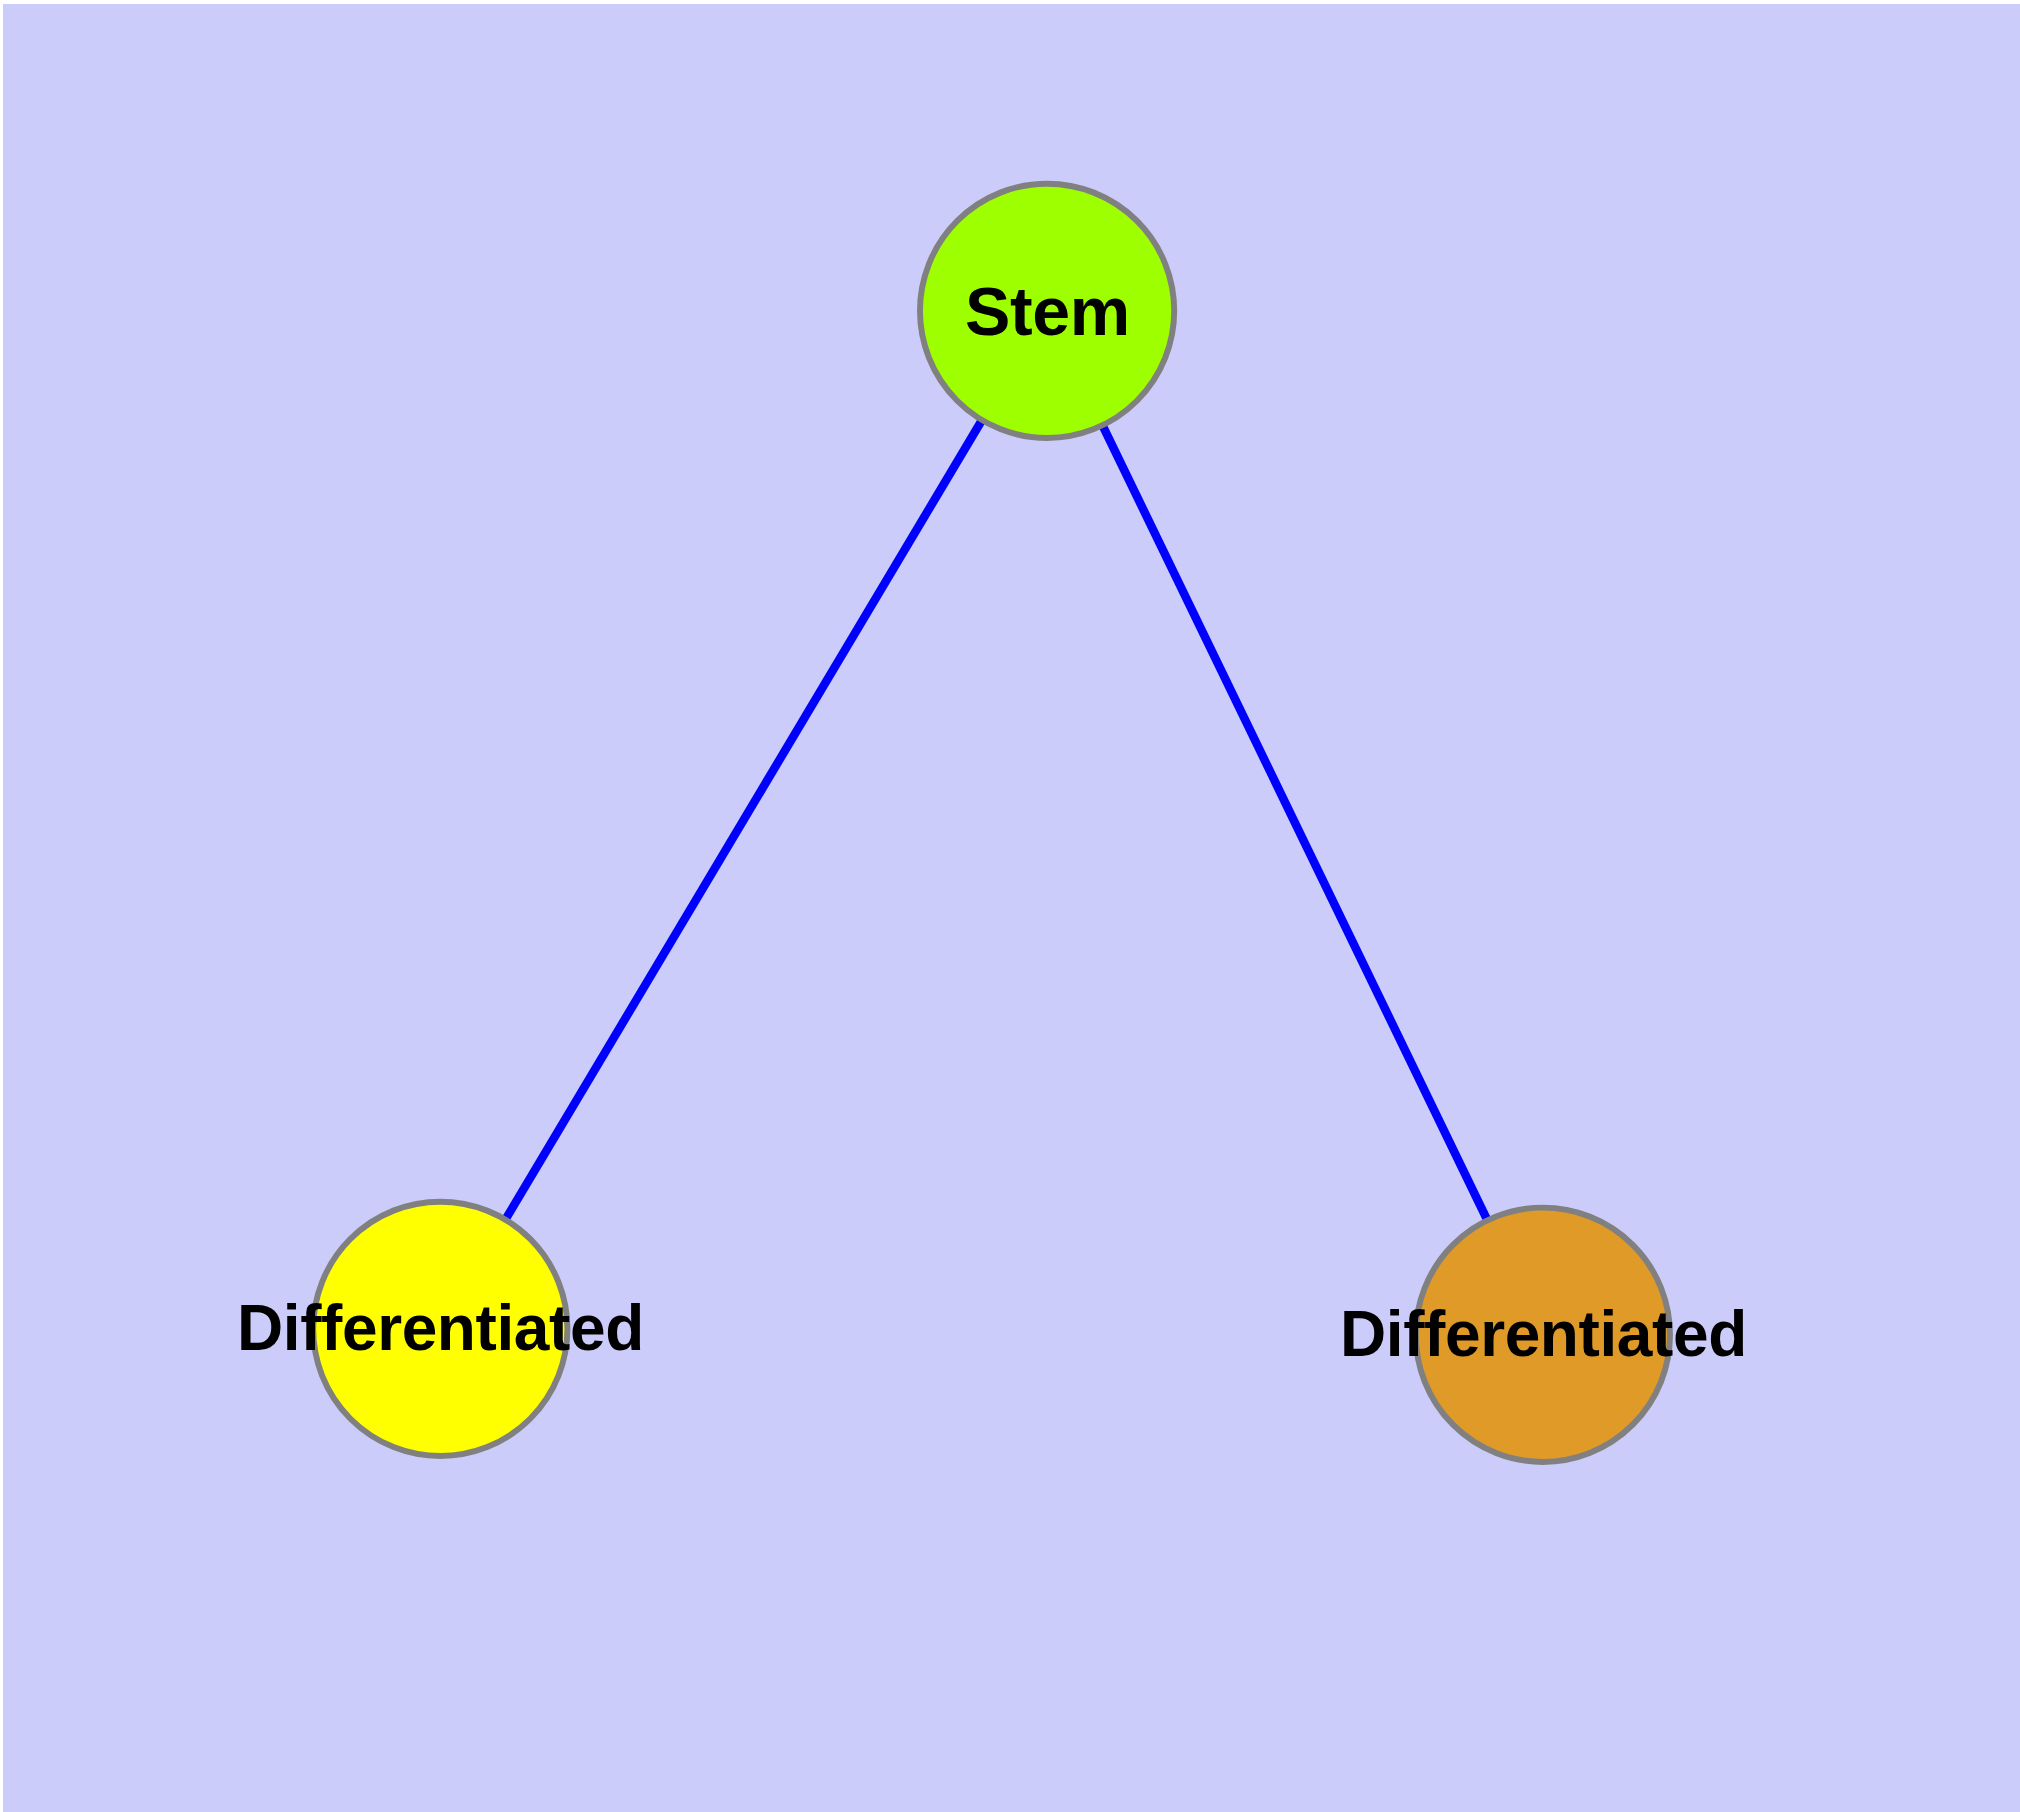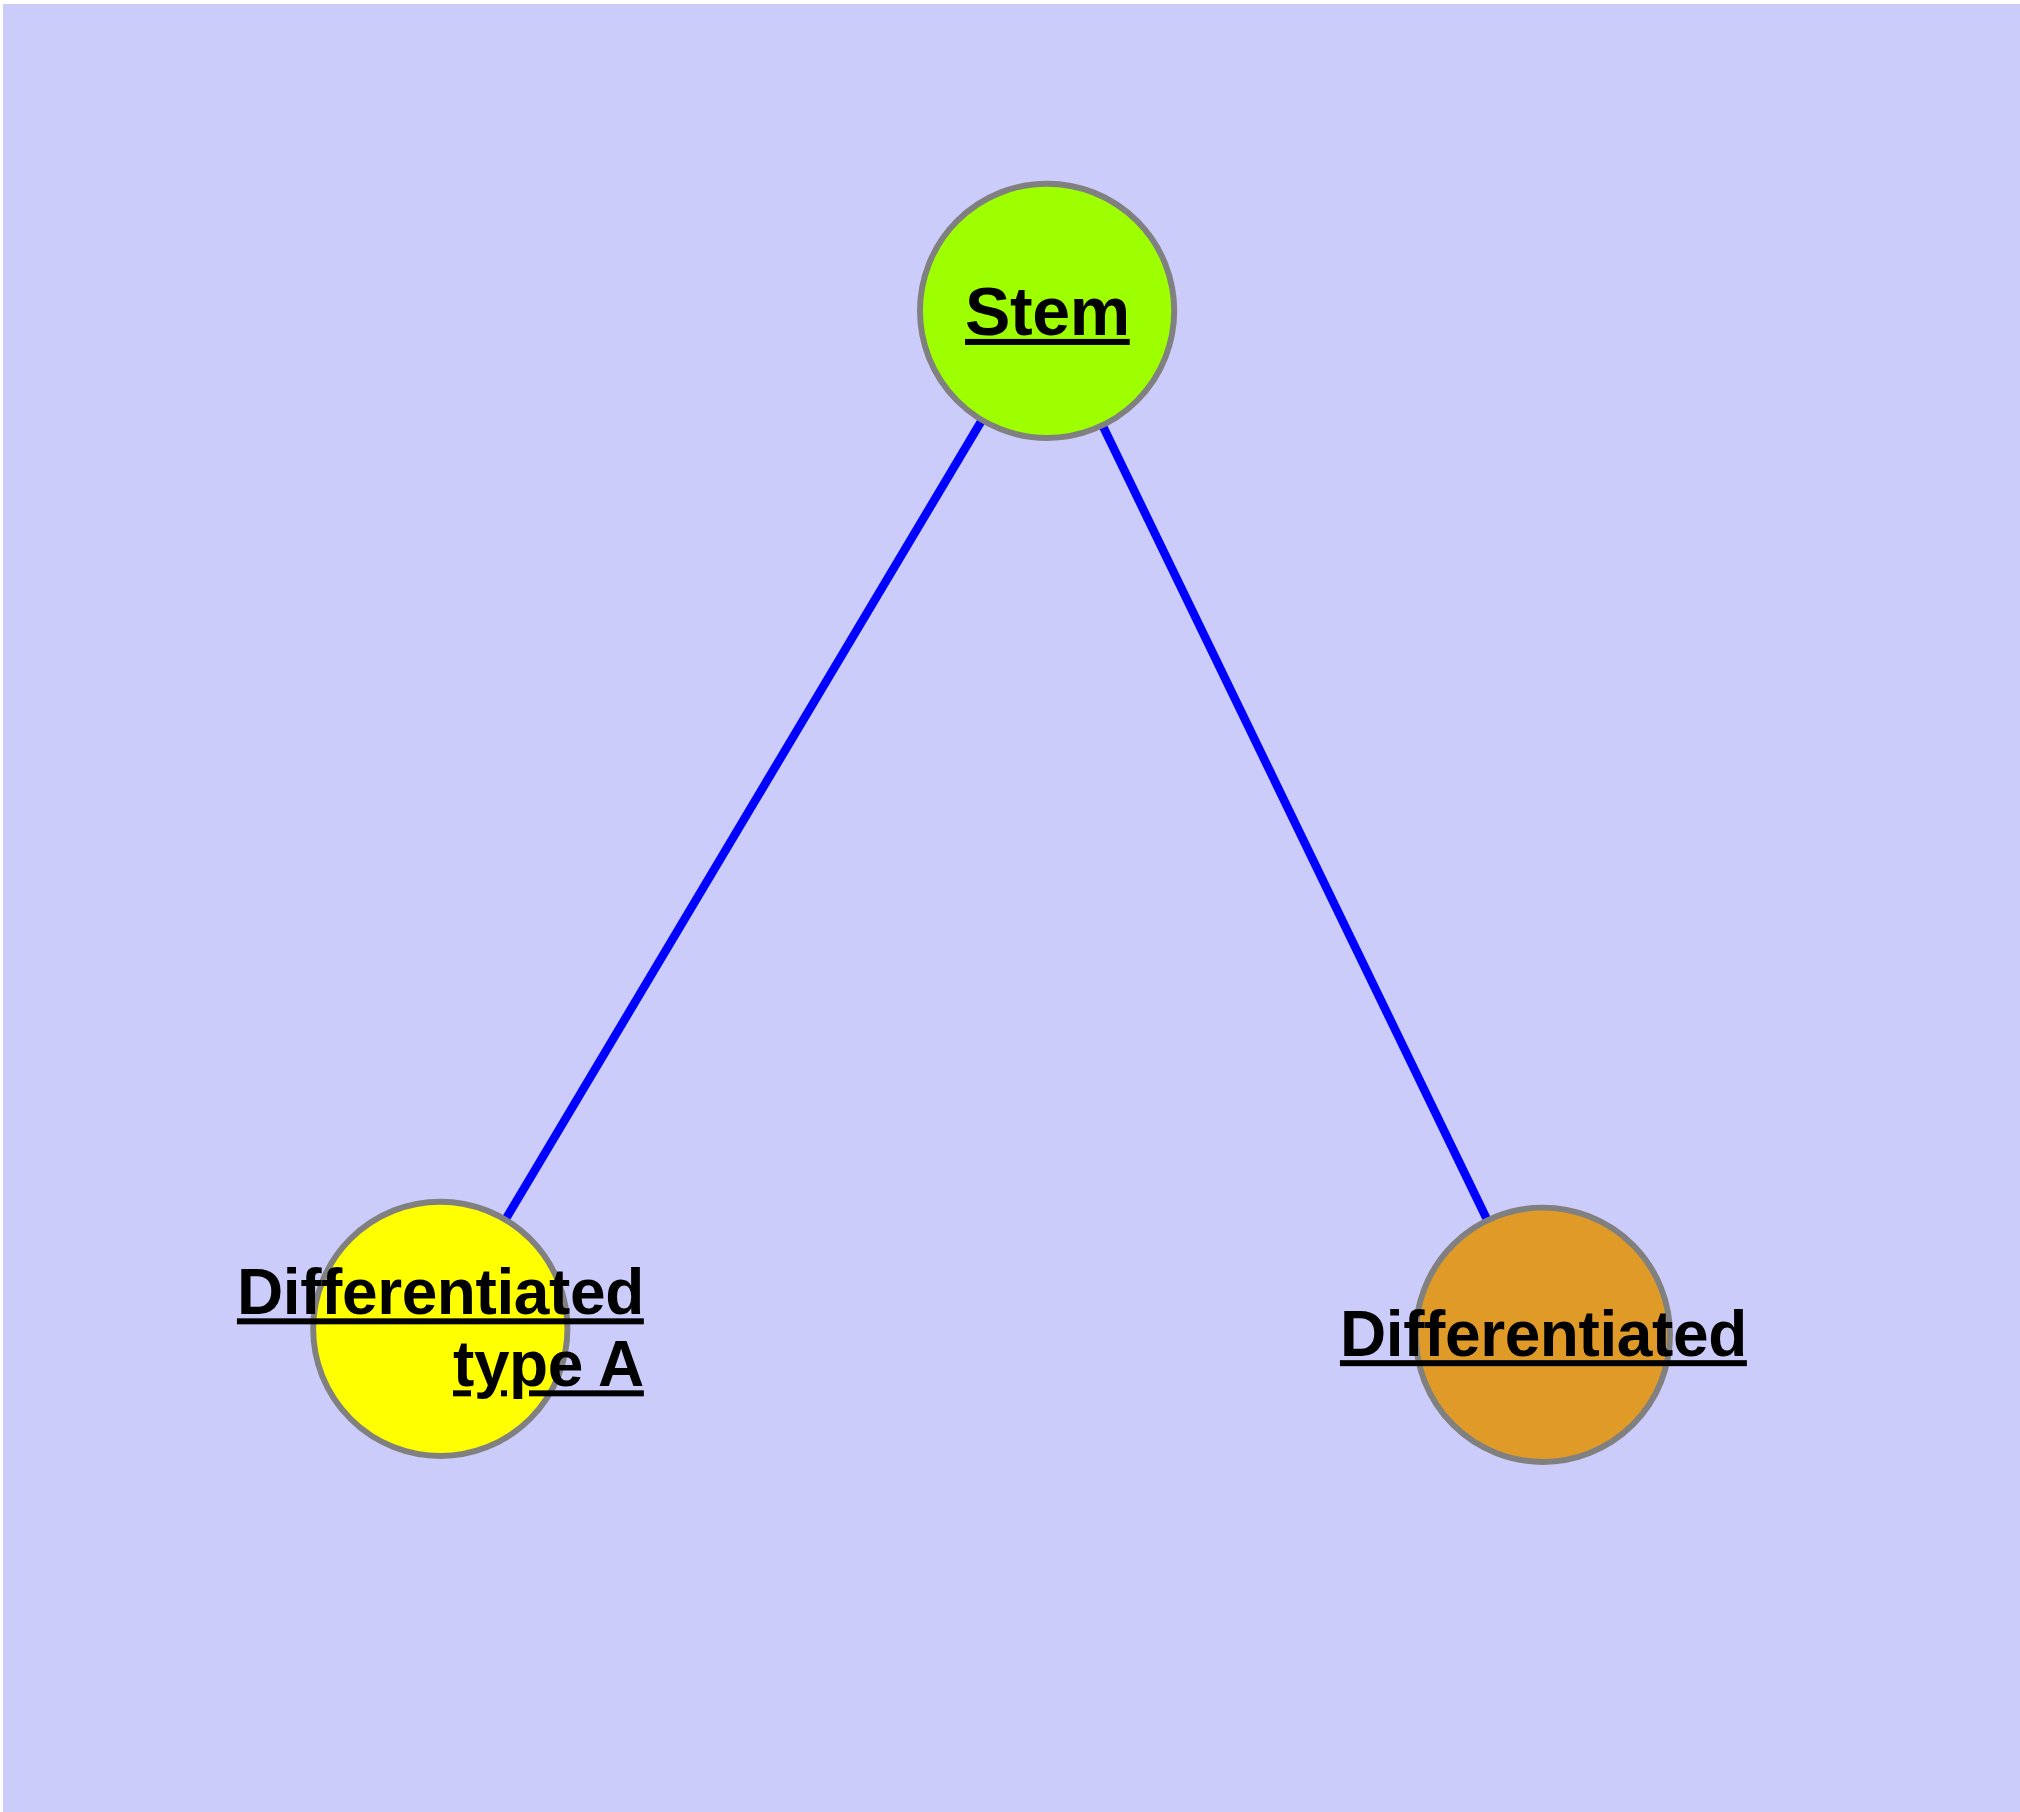--- a/index.html
+++ b/index.html
@@ -40,26 +40,25 @@
     stroke: #0000ff;
     stroke-width: 10;
     stroke-linecap: butt;
   }
   .node-label {
     position: absolute;
     color: #000000;
     font-weight: bold;
     font-size: 64px;
     line-height: 1.12;
-    text-align: right;
+    text-align: left;
     white-space: nowrap;
     transform: translate(-50%, -50%);
     pointer-events: none;
     letter-spacing: -0.4px;
-    text-decoration: underline;
   }
   .node-label.single {
     font-size: 68px;
   }
 </style>
 </head>
 <body>
 
 <div id="canvas">
   <div id="plot-area">
@@ -75,21 +74,20 @@
           <circle class="node-circle" cx="1817" cy="1570" r="150" fill="#e09a28" stroke="#808080"></circle>
         </g>
     </svg>
 
     <div id="labels-layer">
         <div class="node-label single" style="left: 1044px; top: 307px;">
           <div>Stem</div>
         </div>
         <div class="node-label" style="left: 437px; top: 1325px;">
           <div>Differentiated</div>
-          <div>type A</div>
         </div>
         <div class="node-label" style="left: 1540px; top: 1331px;">
           <div>Differentiated</div>
         </div>
       </div>
 
   </div>
 </div>
 
 

